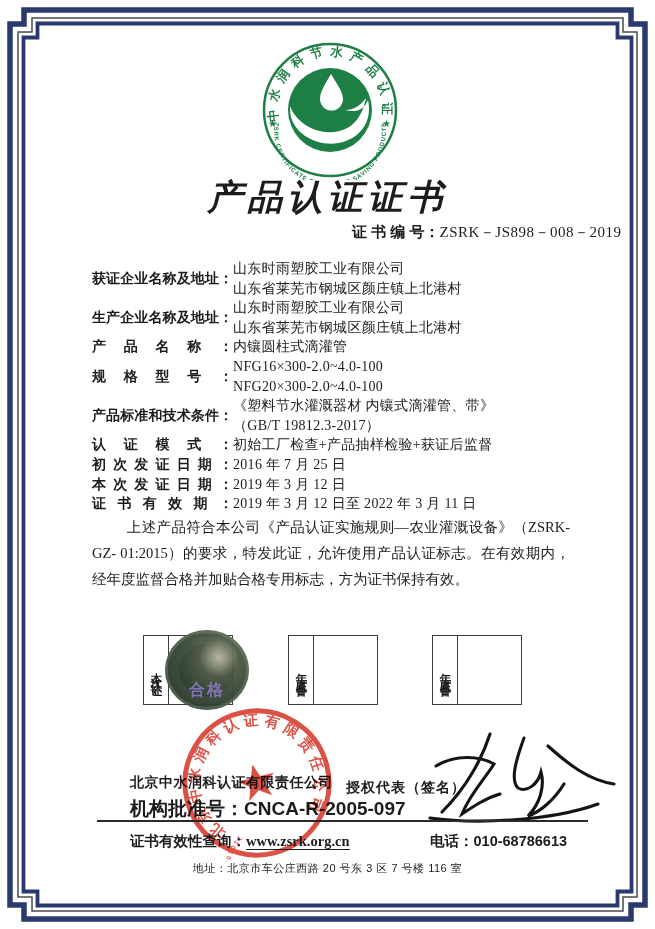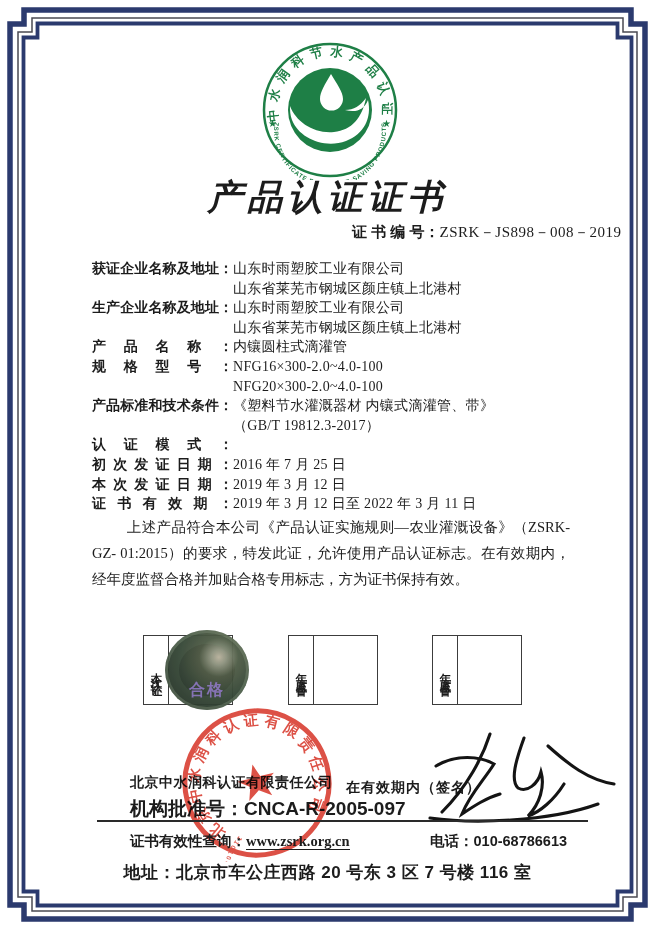--- a/index.html
+++ b/index.html
@@ -13,21 +13,21 @@
   
   .cert-title{left:0;right:0;top:174px;text-align:center;font-size:35px;font-weight:700;letter-spacing:5px;font-style:italic;}
 
   
   .certno{left:352px;top:223px;font-size:15px;white-space:nowrap;}
   .certno .lab{font-weight:700;}
   .certno .val{font-family:"Liberation Serif","DejaVu Serif",serif;letter-spacing:.5px;}
 
   
   .fields{left:92px;top:259px;width:490px;font-size:14px;line-height:19.6px;}
-  .frow{display:flex;align-items:flex-start;}
+  .frow{display:flex;align-items:center;}
   .flab{width:141px;flex:0 0 141px;font-weight:700;text-align:justify;text-align-last:justify;white-space:nowrap;}
   .fval{font-family:"Liberation Serif","DejaVu Serif",serif;letter-spacing:.3px;}
 
   
   .statement{left:92px;top:514px;width:478px;font-size:14.5px;line-height:26px;
     text-indent:2.4em;text-align:justify;font-family:"Liberation Serif","DejaVu Serif",serif;}
 
   
   .sbox{position:absolute;top:635px;width:88px;height:68px;border:1.5px solid #3c3c3c;display:flex;background:#fff;}
   .sbox .vlab{width:25px;flex:0 0 25px;border-right:1.2px solid #3c3c3c;
@@ -46,21 +46,21 @@
   
   .issuer1{left:130px;top:774px;font-size:14px;font-weight:700;letter-spacing:.5px;}
   .issuer2{left:130px;top:796px;font-size:19px;font-weight:700;}
   .authrep{left:346px;top:779px;font-size:14px;font-weight:700;letter-spacing:1px;}
 
   
   .rule{left:97px;top:820px;width:491px;height:0;border-top:2px solid #2a2a2a;}
   .queryline{left:130px;top:832px;font-size:14.5px;font-weight:700;}
   .queryline .url{border-bottom:1.6px solid #1c1c1c;font-family:"Liberation Serif","DejaVu Serif",serif;}
   .phoneline{left:430px;top:832px;font-size:14.5px;font-weight:700;}
-  .addr{left:0;right:0;top:861px;text-align:center;font-size:17px;font-weight:700;letter-spacing:.5px;}
+  .addr{left:0;right:0;top:861px;text-align:center;font-size:11px;font-weight:400;letter-spacing:.5px;}
 
   .seal{left:178px;top:704px;mix-blend-mode:multiply;opacity:.88;}
   .sig{left:428px;top:728px;}
   svg{display:block;}
 </style>
 </head>
 <body>
 
 <div class="page">
 
@@ -123,20 +123,21 @@
     </div>
     <div class="frow">
       <div class="flab">产品标准和技术条件：</div>
       <div class="fval">
         <div>《塑料节水灌溉器材 内镶式滴灌管、带》</div>
         <div>（GB/T 19812.3-2017）</div>
       </div>
     </div>
     <div class="frow">
       <div class="flab">认证模式：</div>
+      <div class="fval">初始工厂检查+产品抽样检验+获证后监督</div>
     </div>
     <div class="frow">
       <div class="flab">初次发证日期：</div>
       <div class="fval">2016 年 7 月 25 日</div>
     </div>
     <div class="frow">
       <div class="flab">本次发证日期：</div>
       <div class="fval">2019 年 3 月 12 日</div>
     </div>
     <div class="frow">
@@ -159,21 +160,21 @@
     <div class="vlab">年度监督</div>
     <div class="blank"></div>
   </div>
 
   <div class="abs holo">
     <div class="pass">合格</div>
   </div>
 
   <div class="abs issuer1">北京中水润科认证有限责任公司</div>
   <div class="abs issuer2">机构批准号：CNCA-R-2005-097</div>
-  <div class="abs authrep">在有效期内（签名）</div>
+  <div class="abs authrep">授权代表（签名）</div>
 
   <svg class="abs sig" width="210" height="102" viewBox="0 0 210 102">
     <g fill="none" stroke="#141414" stroke-width="3.1" stroke-linecap="round">
       <path d="M 62 6 C 55 28 40 58 14 84"></path>
       <path d="M 8 38 C 28 26 52 28 66 36 C 56 52 42 66 34 86 C 46 78 58 70 72 66"></path>
       <path d="M 96 10 C 88 32 82 52 90 60 C 99 65 110 56 113 44 C 117 58 112 76 100 88 C 112 84 126 72 136 56"></path>
       <path d="M 120 18 C 140 36 160 52 186 56"></path>
       <path d="M 2 90 C 44 96 120 94 170 76"></path>
     </g>
   </svg>

